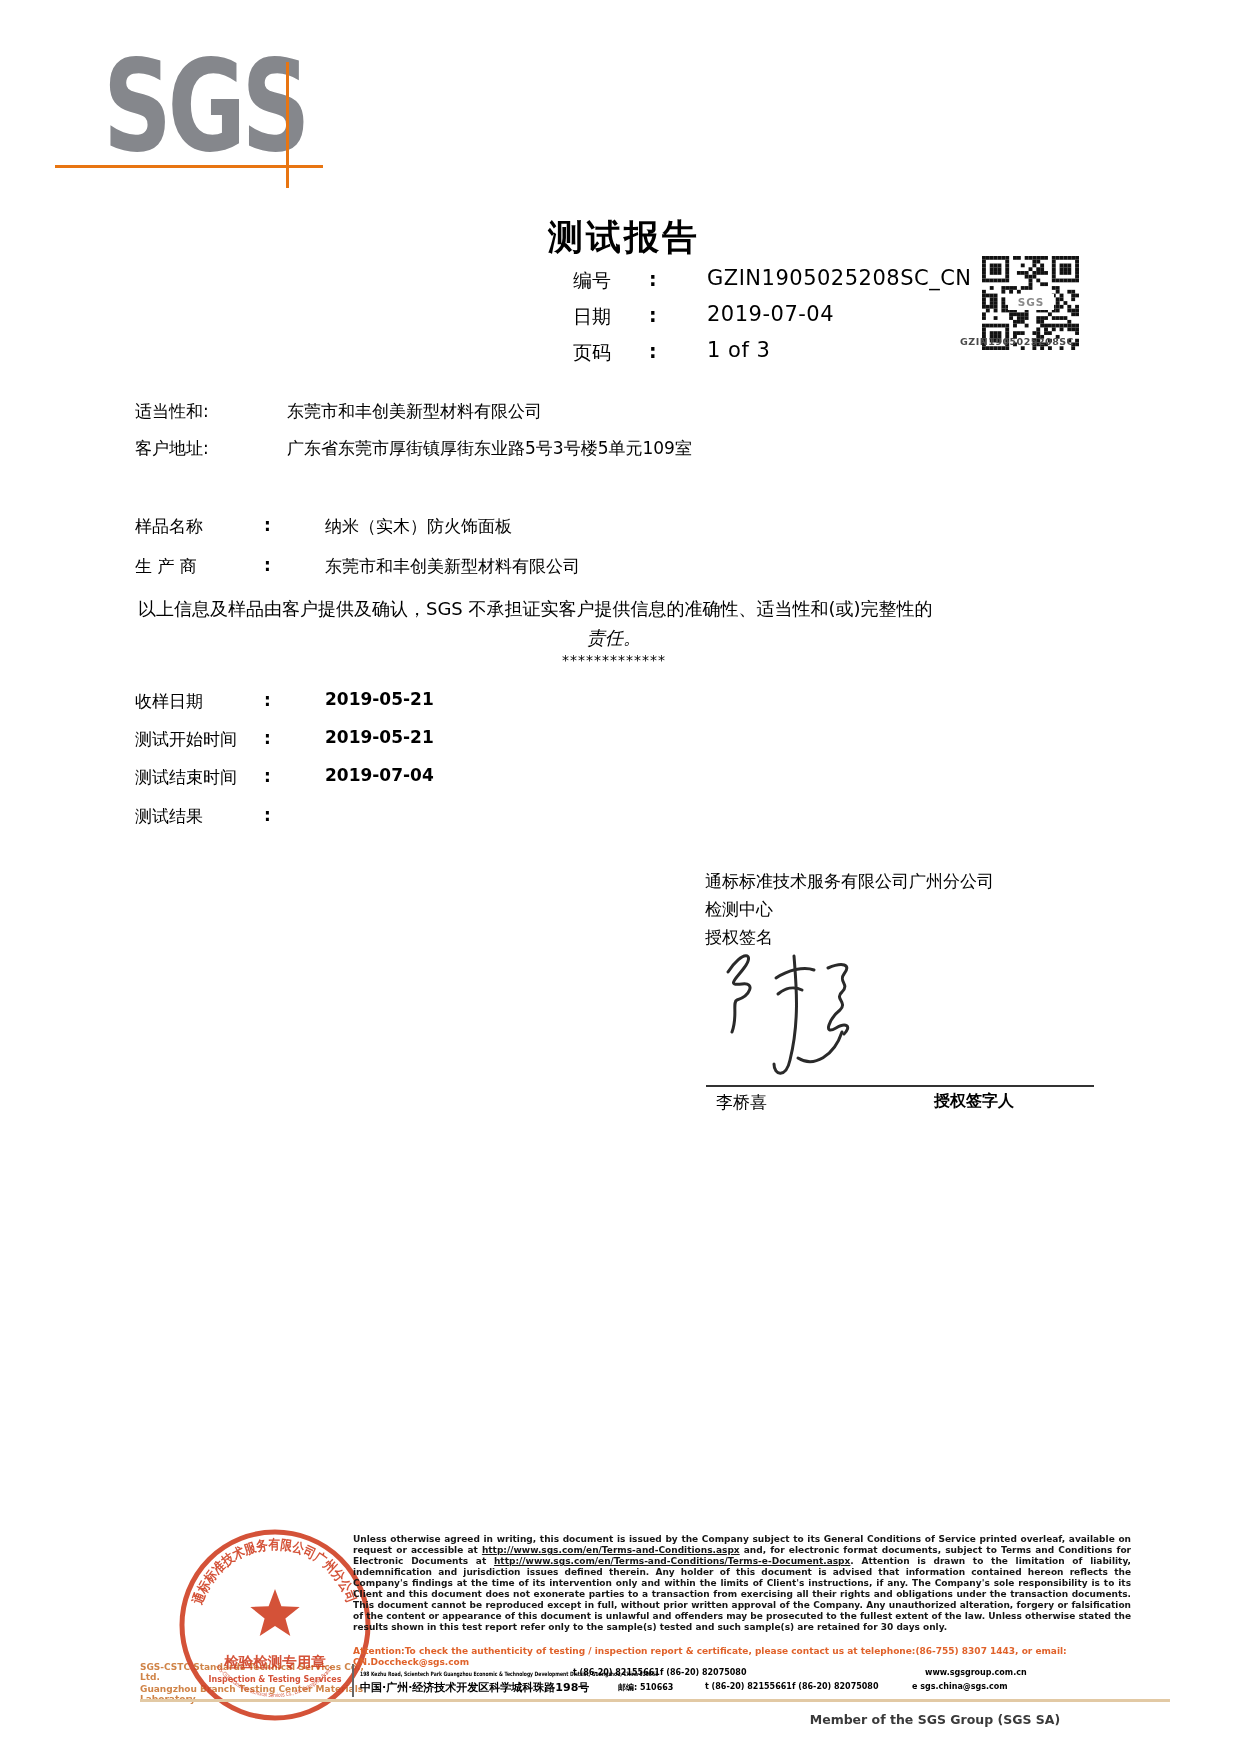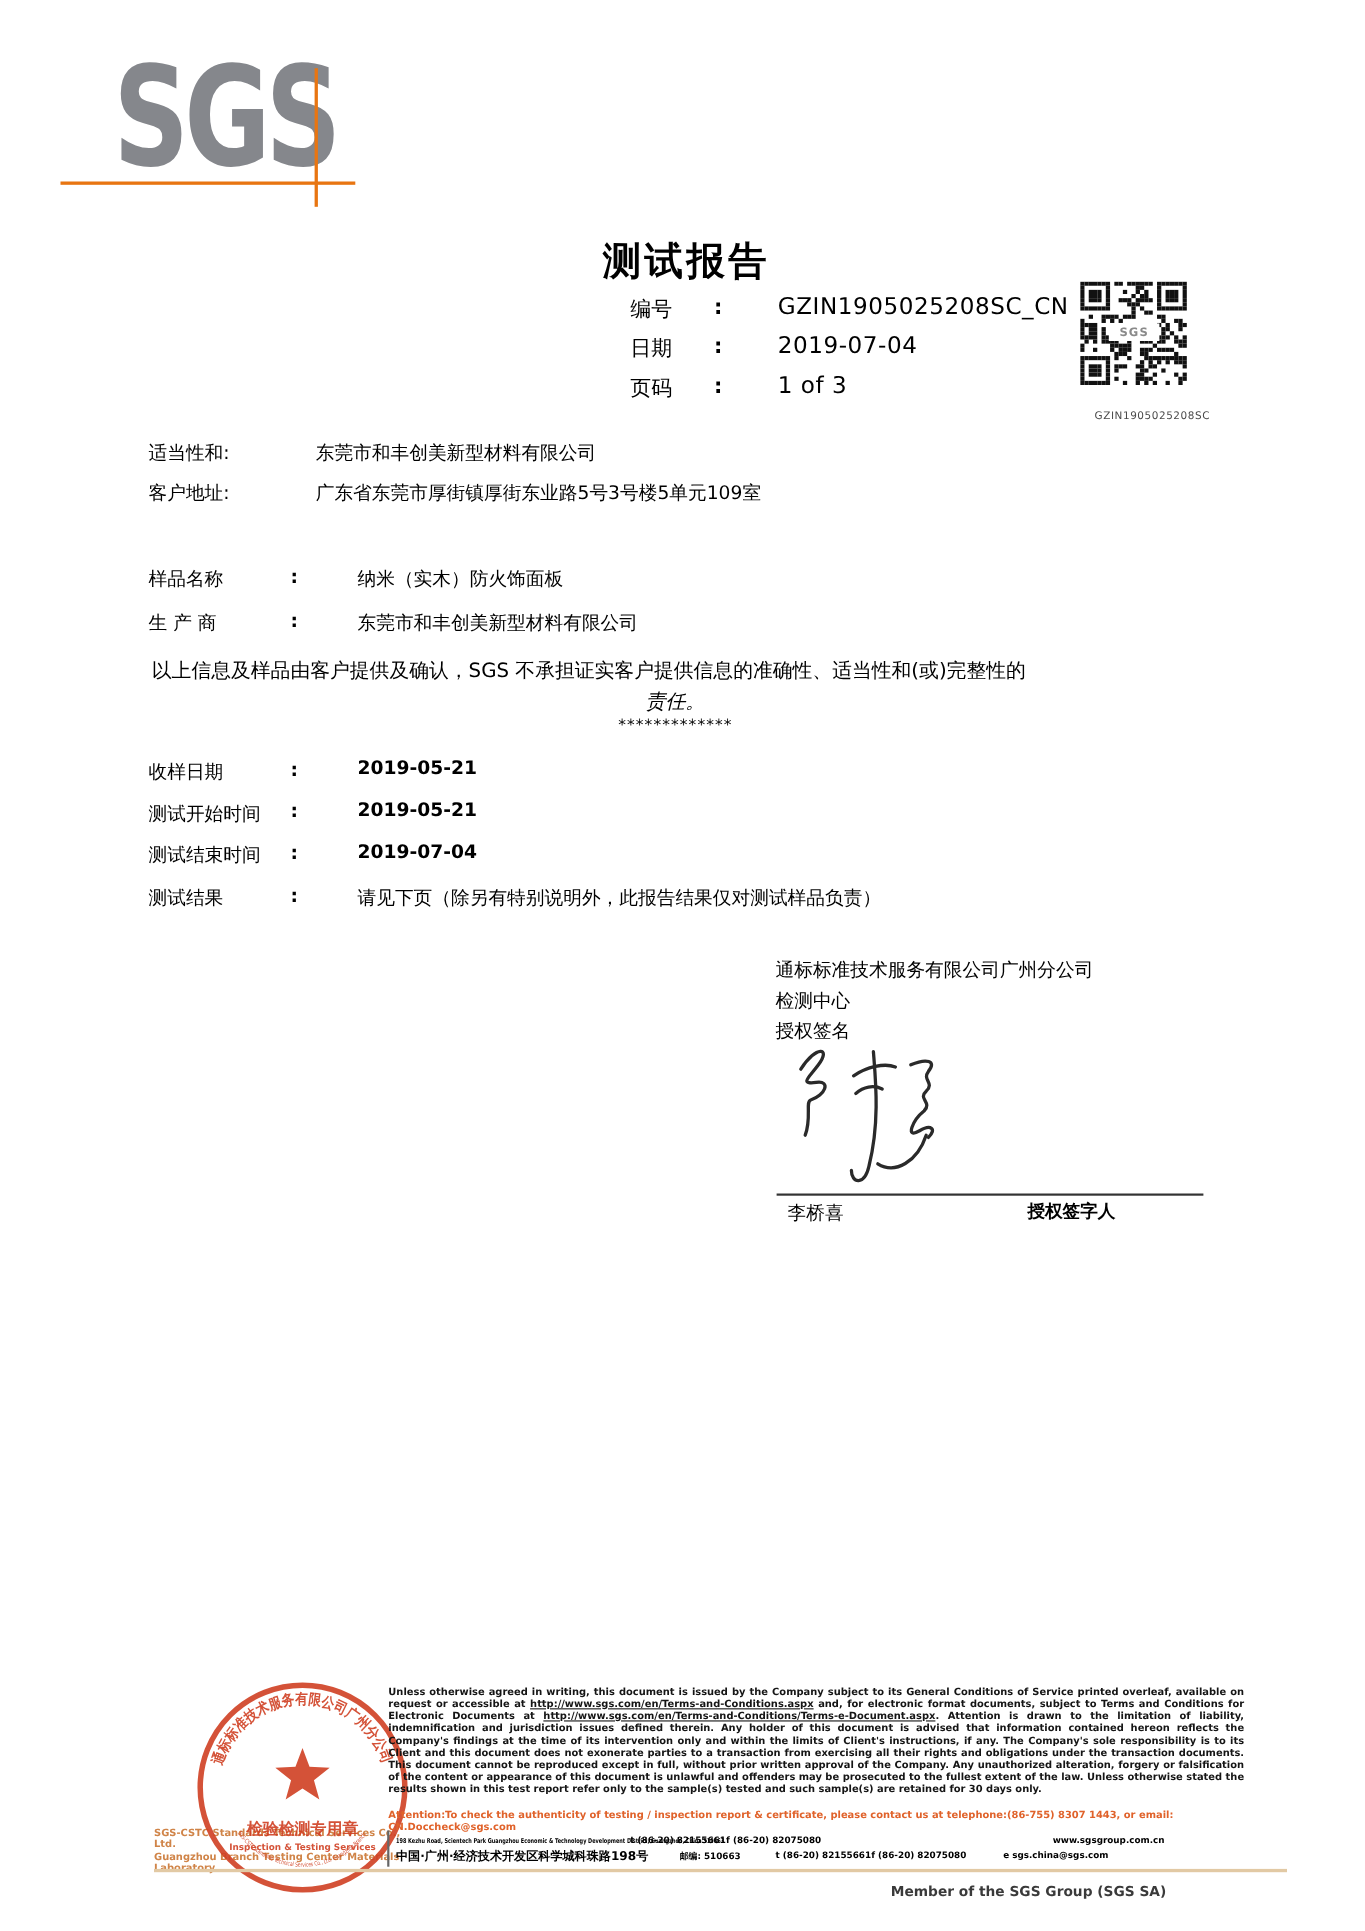--- a/index.html
+++ b/index.html
@@ -16,21 +16,21 @@
   
   .title{left:548px;top:214px;font-size:35px;font-weight:bold;letter-spacing:3px;}
   .h-label{left:573px;font-size:19px;}
   .h-colon{left:649px;font-size:19px;font-weight:bold;}
   .h-value{left:707px;font-size:21px;font-weight:normal;letter-spacing:.5px;}
 
   
   .qr-box{left:982px;top:256px;width:97px;height:94px;}
   .qr-label{left:1008px;top:294px;width:46px;height:16px;background:#fff;color:#8a8a8a;
             font-size:10.5px;font-weight:bold;text-align:center;line-height:16px;letter-spacing:1px;}
-  .qr-caption{left:960px;top:373px;width:140px;text-align:right;font-size:9.5px;color:#4a4a4a;letter-spacing:.5px;}
+  .qr-caption{left:960px;top:336px;width:140px;text-align:left;font-size:9.5px;color:#4a4a4a;letter-spacing:.5px;font-weight:bold;}
 
   
   .b-label{left:135px;font-size:17px;}
   .b-colon{left:264px;font-size:17px;font-weight:bold;}
   .b-value{left:313px;font-size:17px;margin-left:12px;}
   .c-value{left:287px;font-size:17px;}
   .bold{font-weight:bold;}
 
   .disc1{left:138px;top:597px;font-size:18px;}
   .disc-center{left:138px;width:952px;text-align:center;font-style:italic;}
@@ -377,21 +377,20 @@
   <div class="abs b-label" style="top:728px">测试开始时间</div>
   <div class="abs b-colon" style="top:728px">:</div>
   <div class="abs b-value bold" style="top:727px">2019-05-21</div>
 
   <div class="abs b-label" style="top:766px">测试结束时间</div>
   <div class="abs b-colon" style="top:766px">:</div>
   <div class="abs b-value bold" style="top:765px">2019-07-04</div>
 
   <div class="abs b-label" style="top:805px">测试结果</div>
   <div class="abs b-colon" style="top:805px">:</div>
-  <div class="abs b-value" style="top:805px">请见下页（除另有特别说明外，此报告结果仅对测试样品负责）</div>
 
   <div class="abs sig-text" style="top:870px">通标标准技术服务有限公司广州分公司</div>
   <div class="abs sig-text" style="top:898px">检测中心</div>
   <div class="abs sig-text" style="top:926px">授权签名</div>
 
   <svg class="abs sig-svg" width="200" height="140" viewBox="0 0 200 140">
     <g fill="none" stroke="#2a2a2a" stroke-width="3" stroke-linecap="round">
       <path d="M38,30 C52,8 66,10 54,26 C46,37 36,44 52,42 C66,40 60,54 47,58 C42,60 48,74 42,90"></path>
       <path d="M86,36 C98,28 114,24 124,28"></path>
       <path d="M104,14 C106,40 110,78 100,118 C96,136 84,134 84,122"></path>
@@ -428,21 +427,21 @@
   </svg>
 
   <div class="abs legal"><span>Unless otherwise agreed in writing, this document is issued by the Company subject to its General Conditions of Service printed overleaf, available on request or accessible at </span><span style="text-decoration: underline;">http://www.sgs.com/en/Terms-and-Conditions.aspx</span><span> and, for electronic format documents, subject to Terms and Conditions for Electronic Documents at </span><span style="text-decoration: underline;">http://www.sgs.com/en/Terms-and-Conditions/Terms-e-Document.aspx</span><span>. Attention is drawn to the limitation of liability, indemnification and jurisdiction issues defined therein. Any holder of this document is advised that information contained hereon reflects the Company's findings at the time of its intervention only and within the limits of Client's instructions, if any. The Company's sole responsibility is to its Client and this document does not exonerate parties to a transaction from exercising all their rights and obligations under the transaction documents. This document cannot be reproduced except in full, without prior written approval of the Company. Any unauthorized alteration, forgery or falsification of the content or appearance of this document is unlawful and offenders may be prosecuted to the fullest extent of the law. Unless otherwise stated the results shown in this test report refer only to the sample(s) tested and such sample(s) are retained for 30 days only.</span></div>
   <div class="abs attention">Attention:To check the authenticity of testing / inspection report &amp; certificate, please contact us at telephone:(86-755) 8307 1443, or email: CN.Doccheck@sgs.com</div>
 
   <div class="abs addr-divider"></div>
   <div class="abs" style="left:360px;top:1668px;width:775px;height:11px;">
     <span class="abs addr-en">198 Kezhu Road, Scientech Park Guangzhou Economic &amp; Technology Development District, Guangzhou, China 510663</span>
     <span class="abs addr-sm" style="left:213px;top:0;">t (86-20) 82155661</span>
     <span class="abs addr-sm" style="left:300px;top:0;">f (86-20) 82075080</span>
-    <span class="abs addr-sm" style="left:565px;top:0;margin-left:32px;">www.sgsgroup.com.cn</span>
+    <span class="abs addr-sm" style="left:565px;top:0;">www.sgsgroup.com.cn</span>
   </div>
   <div class="abs" style="left:360px;top:1680px;width:775px;height:13px;">
     <span class="abs addr-cn">中国·广州·经济技术开发区科学城科珠路198号</span>
     <span class="abs addr-sm" style="left:258px;top:2px;">邮编: 510663</span>
     <span class="abs addr-sm" style="left:345px;top:2px;">t (86-20) 82155661</span>
     <span class="abs addr-sm" style="left:432px;top:2px;">f (86-20) 82075080</span>
     <span class="abs addr-sm" style="left:552px;top:2px;">e sgs.china@sgs.com</span>
   </div>
 
   <div class="abs tan-line"></div>

